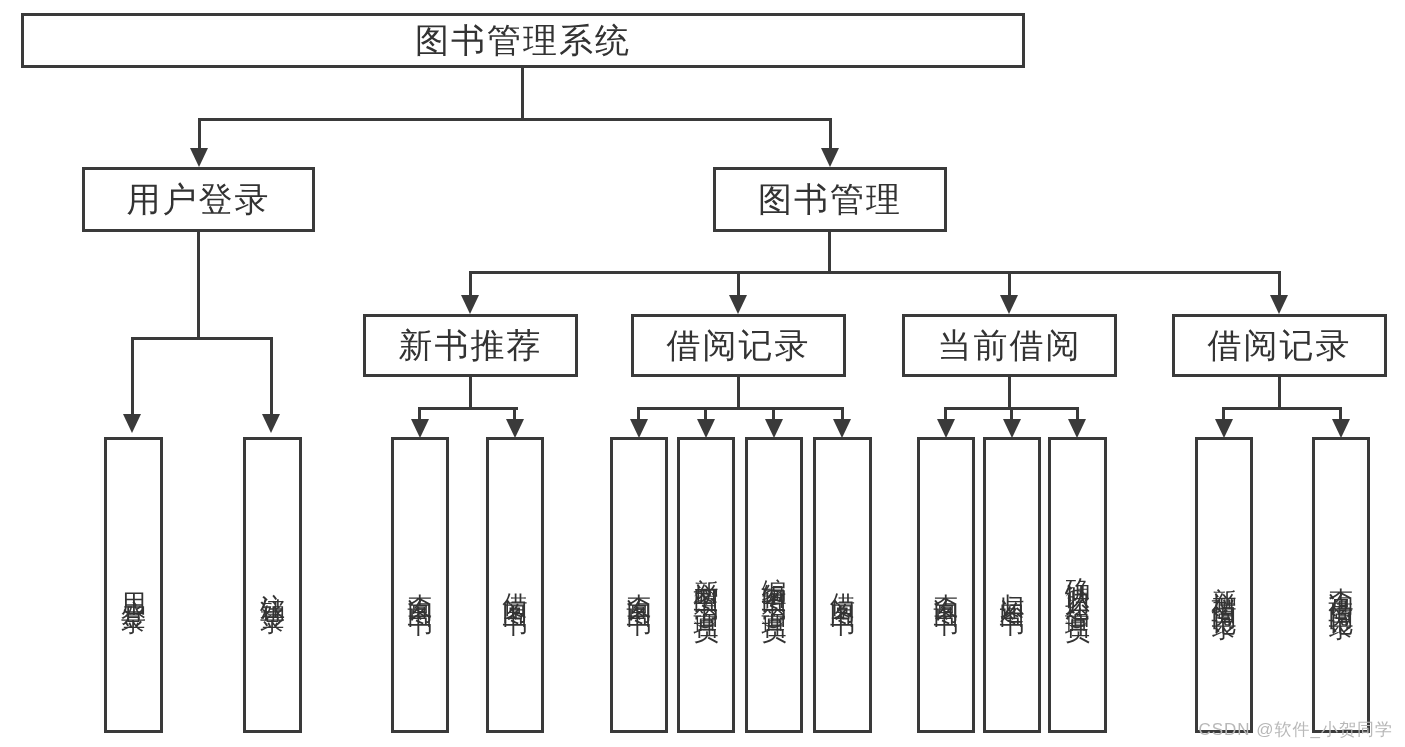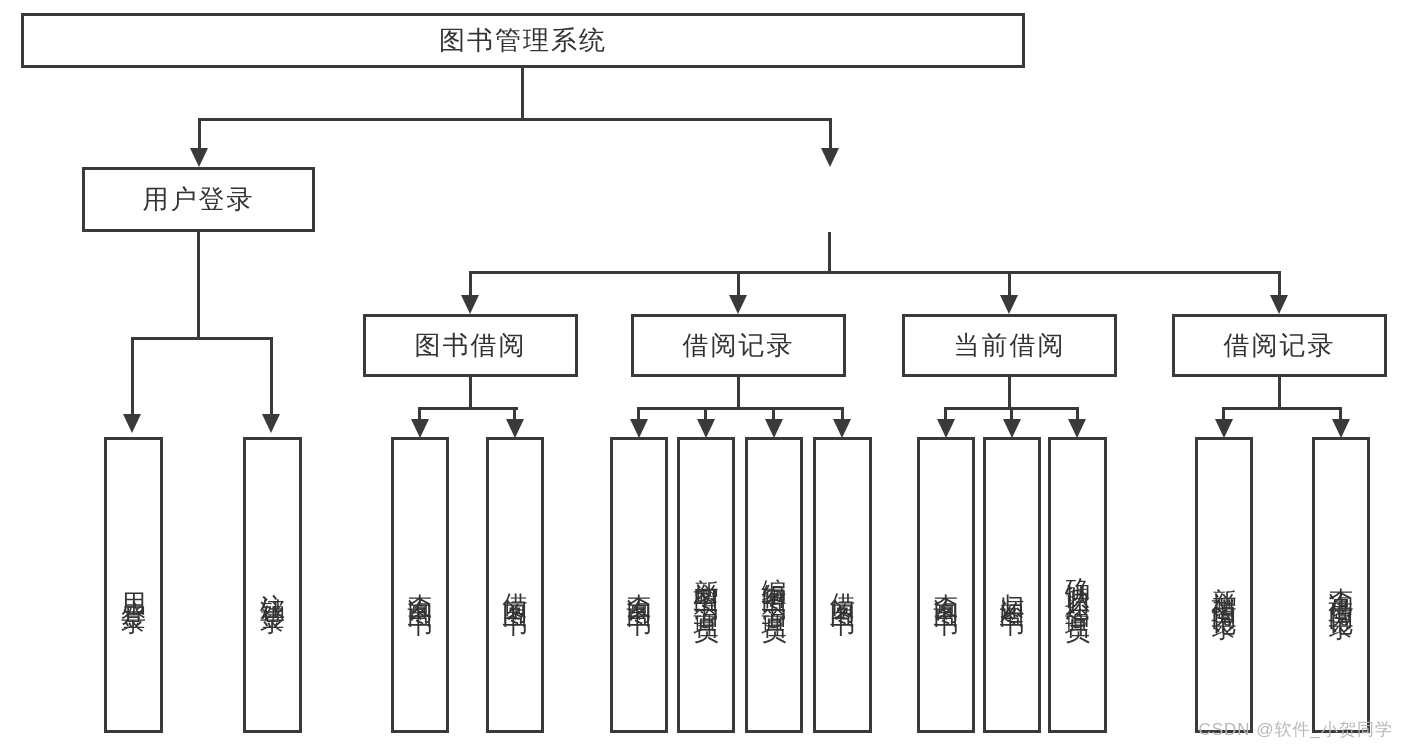--- a/index.html
+++ b/index.html
@@ -9,21 +9,21 @@
     background:var(--background,#ffffff);
     font-family:"Liberation Sans","DejaVu Sans",sans-serif;
     overflow:hidden;
   }
   .node {
     position:absolute; background:#ffffff;
     border:3px solid var(--line,#3a3a3a);
     display:flex; align-items:center; justify-content:center;
     color:var(--text,#333333); z-index:2;
   }
-  .node.h span { font-size:26px; letter-spacing:2px; white-space:nowrap; }
+  .node.h span { font-size:34px; letter-spacing:2px; white-space:nowrap; }
   .node.v span {
     writing-mode:vertical-rl; text-orientation:mixed;
     font-size:25px; letter-spacing:6px; line-height:1;
   }
   .hline,.vline { position:absolute; background:var(--line,#3a3a3a); z-index:1; }
   .hline { height:3px; }
   .vline { width:3px; }
   .tri {
     position:absolute; width:0; height:0; z-index:1;
     border-left:9px solid transparent; border-right:9px solid transparent;
@@ -99,23 +99,26 @@
   <div class="vline" style="left:1339px;top:407px;height:12px"></div>
   <div class="tri" style="left:1332px;top:419px"></div>
 
   <div class="node h" style="left:21px;top:13px;width:1004px;height:55px">
     <span>图书管理系统</span>
   </div>
 
   <div class="node h" style="left:82px;top:167px;width:233px;height:65px">
     <span>用户登录</span>
   </div>
+  <div class="node h" style="left:713px;top:167px;width:234px;height:65px">
+    <span>图书管理</span>
+  </div>
 
   <div class="node h" style="left:363px;top:314px;width:215px;height:63px">
-    <span>图书借阅</span>
+    <span>新书推荐</span>
   </div>
   <div class="node h" style="left:631px;top:314px;width:215px;height:63px">
     <span>借阅记录</span>
   </div>
   <div class="node h" style="left:902px;top:314px;width:215px;height:63px">
     <span>当前借阅</span>
   </div>
   <div class="node h" style="left:1172px;top:314px;width:215px;height:63px">
     <span>借阅记录</span>
   </div>

